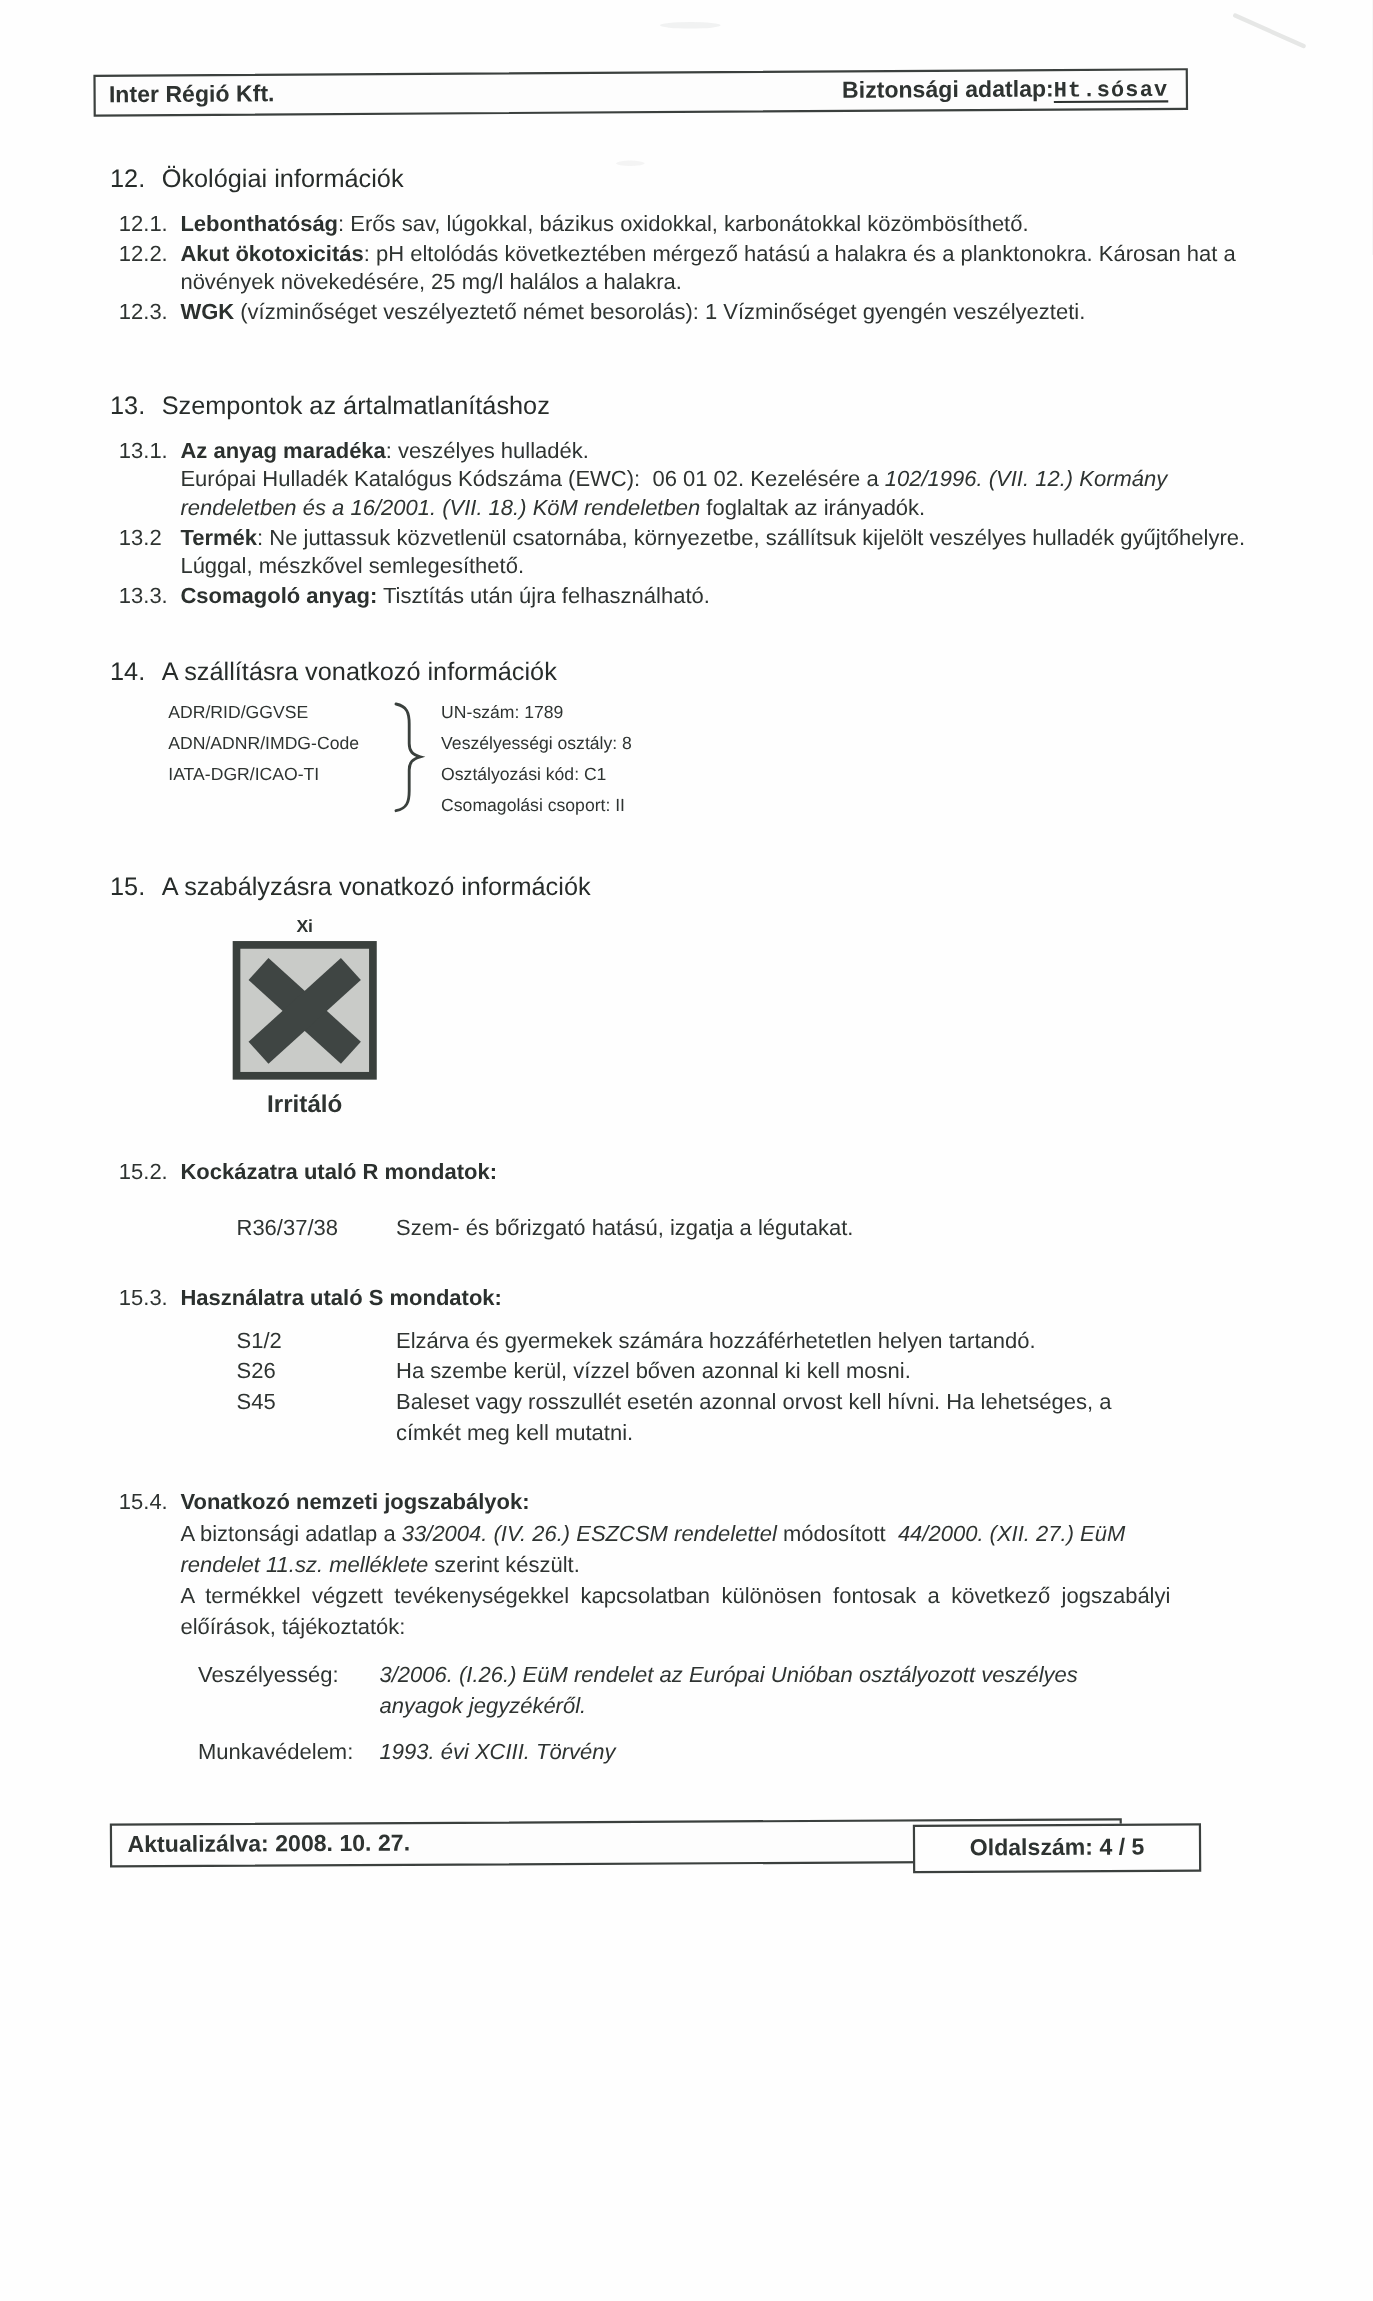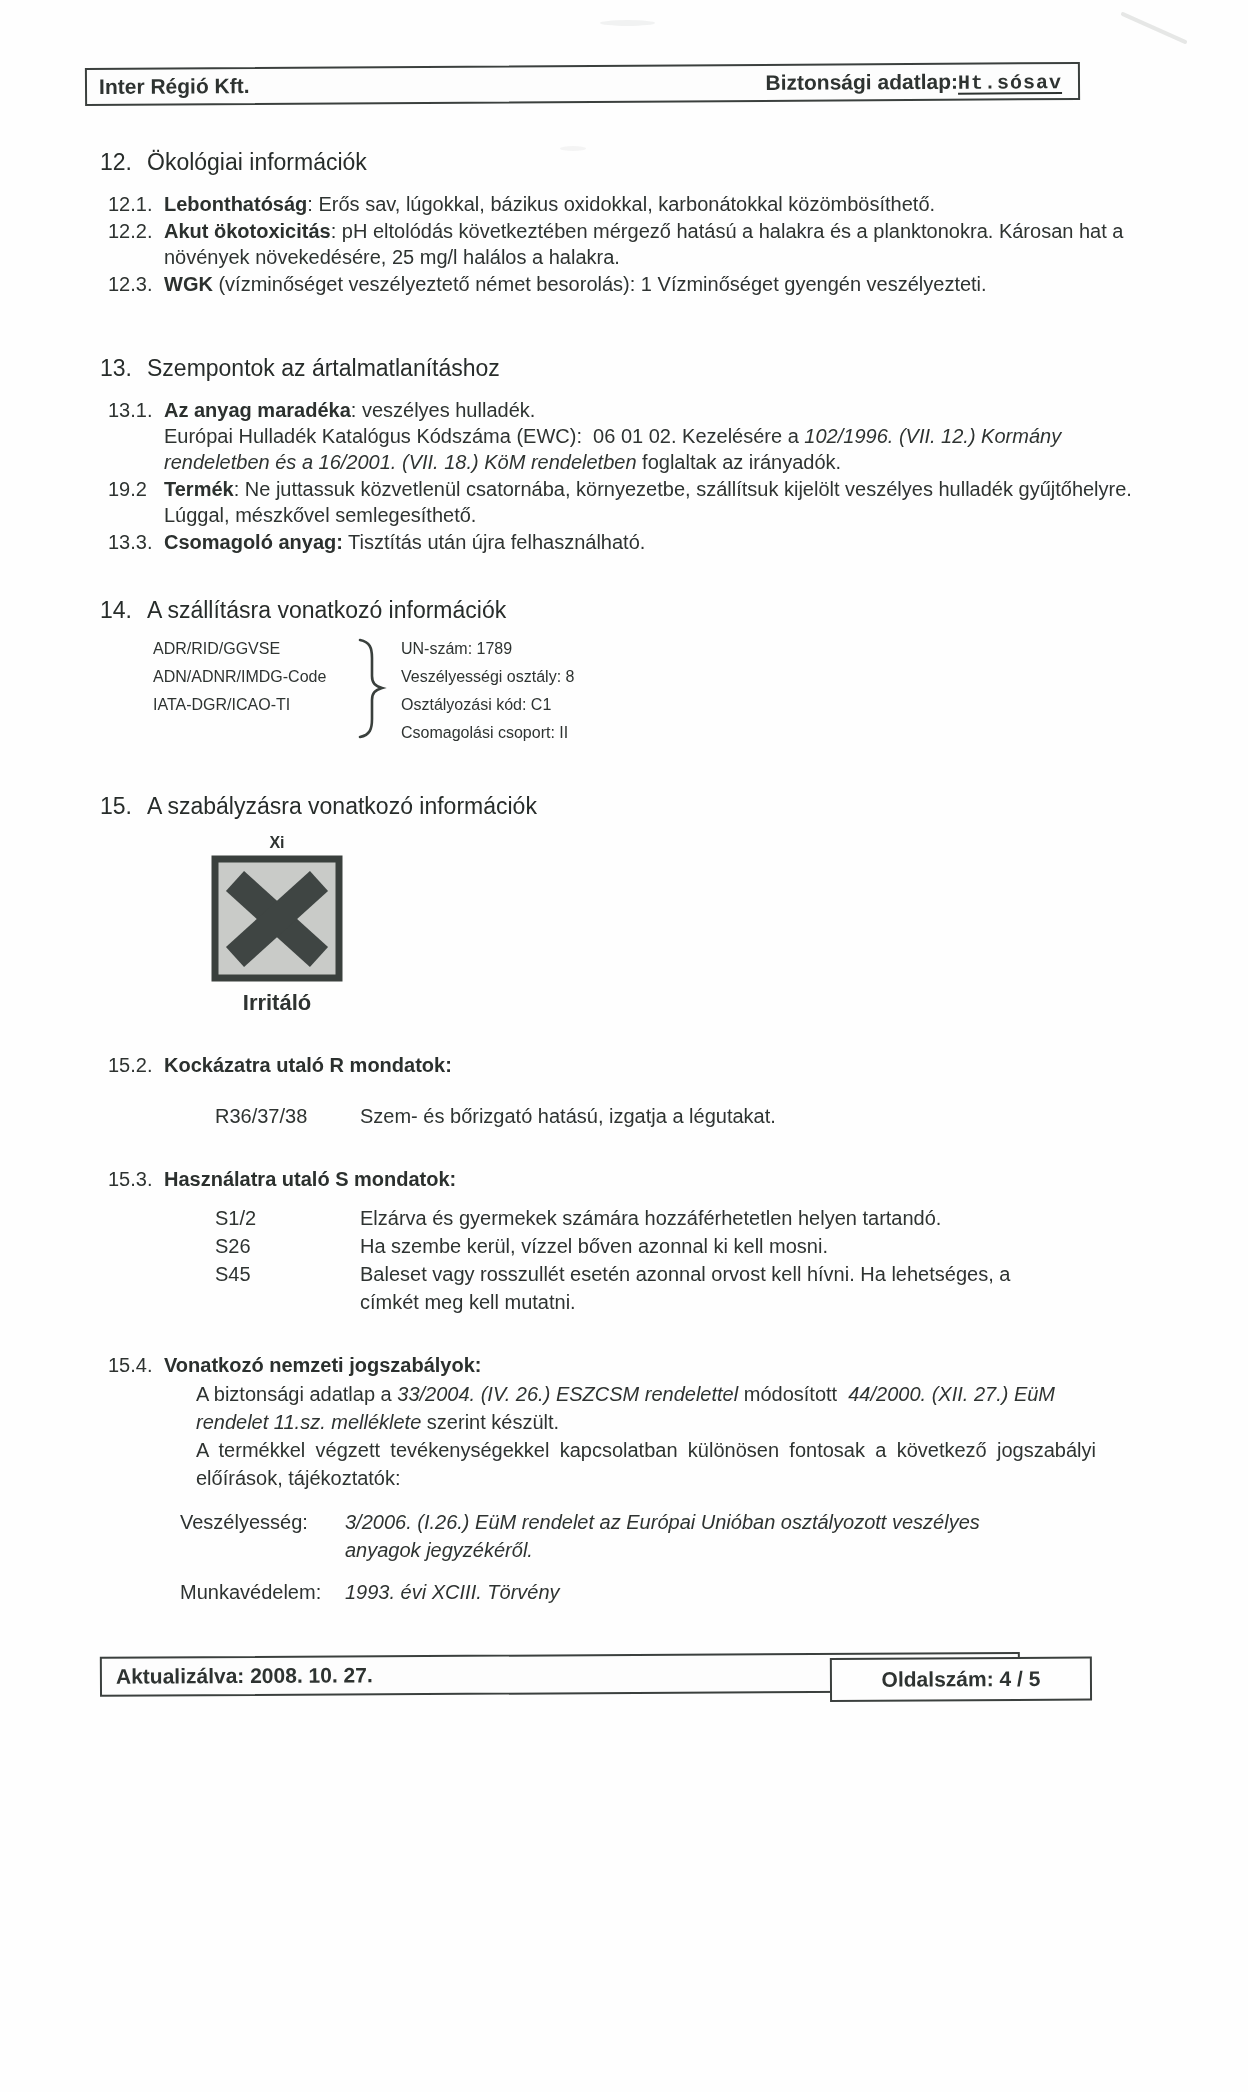--- a/index.html
+++ b/index.html
@@ -71,21 +71,21 @@
   .adr .brace{flex:0 0 auto;margin-top:2px;}
   .adr .props{margin-left:14px;line-height:28px;}
   
   .xi-block{margin:10px 0 0 111px;width:132px;text-align:center;}
   .xi-code{font-weight:bold;font-size:16px;line-height:24px;}
   .xi-caption{font-weight:bold;font-size:22px;line-height:26px;margin-top:4px;}
   .phrase-rows{margin:20px 0 0 115px;font-size:20px;}
   .phrase-row{display:flex;line-height:28px;}
   .phrase-row .code{flex:0 0 145px;}
   .phrase-row .desc{max-width:700px;}
-  .p-block{margin-left:96px;font-size:20px;line-height:28px;max-width:900px;}
+  .p-block{margin-left:64px;font-size:20px;line-height:28px;max-width:900px;}
   .p-block.just{text-align:justify;}
   .law-rows{margin:16px 0 0 80px;font-size:20px;}
   .law-row{display:flex;line-height:28px;}
   .law-row + .law-row{margin-top:14px;}
   .law-row .label{flex:0 0 165px;}
   .law-row .desc{font-style:italic;max-width:700px;}
   .gap-r{margin-top:24px;}
   .sub{margin-top:36px;}
 </style>
 </head>
@@ -109,21 +109,21 @@
       <div class="item"><span class="inum">12.2.</span><b>Akut ökotoxicitás</b><span class="pre">: pH eltolódás következtében mérgező hatású a halakra és a planktonokra. Károsan hat a növények növekedésére, 25 mg/l halálos a halakra.</span></div>
       <div class="item"><span class="inum">12.3.</span><b>WGK</b><span class="pre"> (vízminőséget veszélyeztető német besorolás): 1 Vízminőséget gyengén veszélyezteti.</span></div>
     </div>
   </section>
 
   <section class="sec13">
     <h2><span class="hnum">13.</span><span>Szempontok az ártalmatlanításhoz</span></h2>
     <div class="items">
       <div class="item"><span class="inum">13.1.</span><b>Az anyag maradéka</b><span class="pre">: veszélyes hulladék.</span><br>
         <span class="pre">Európai Hulladék Katalógus Kódszáma (EWC):  06 01 02. Kezelésére a </span><span class="it pre">102/1996. (VII. 12.) Kormány rendeletben és a 16/2001. (VII. 18.) KöM rendeletben</span><span class="pre"> foglaltak az irányadók.</span></div>
-      <div class="item"><span class="inum">19.2</span><b>Termék</b><span class="pre">: Ne juttassuk közvetlenül csatornába, környezetbe, szállítsuk kijelölt veszélyes hulladék gyűjtőhelyre. Lúggal, mészkővel semlegesíthető.</span></div>
+      <div class="item"><span class="inum">13.2</span><b>Termék</b><span class="pre">: Ne juttassuk közvetlenül csatornába, környezetbe, szállítsuk kijelölt veszélyes hulladék gyűjtőhelyre. Lúggal, mészkővel semlegesíthető.</span></div>
       <div class="item"><span class="inum">13.3.</span><b>Csomagoló anyag:</b><span class="pre"> Tisztítás után újra felhasználható.</span></div>
     </div>
   </section>
 
   <section class="sec14">
     <h2><span class="hnum">14.</span><span>A szállításra vonatkozó információk</span></h2>
     <div class="adr">
       <div class="codes">
         <div>ADR/RID/GGVSE</div>
         <div>ADN/ADNR/IMDG-Code</div>

